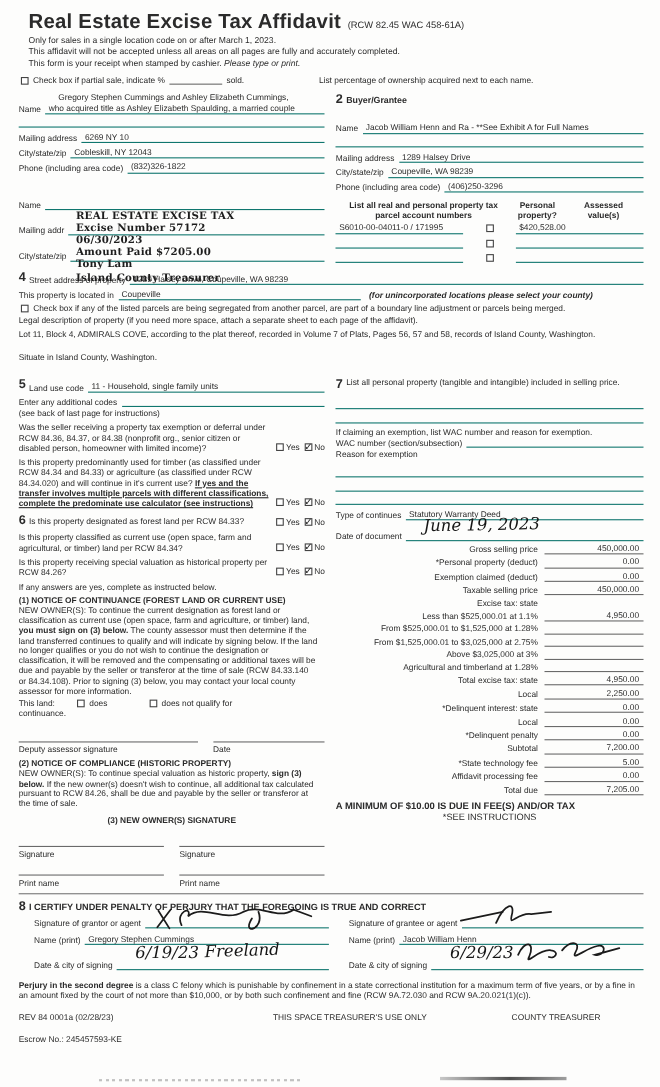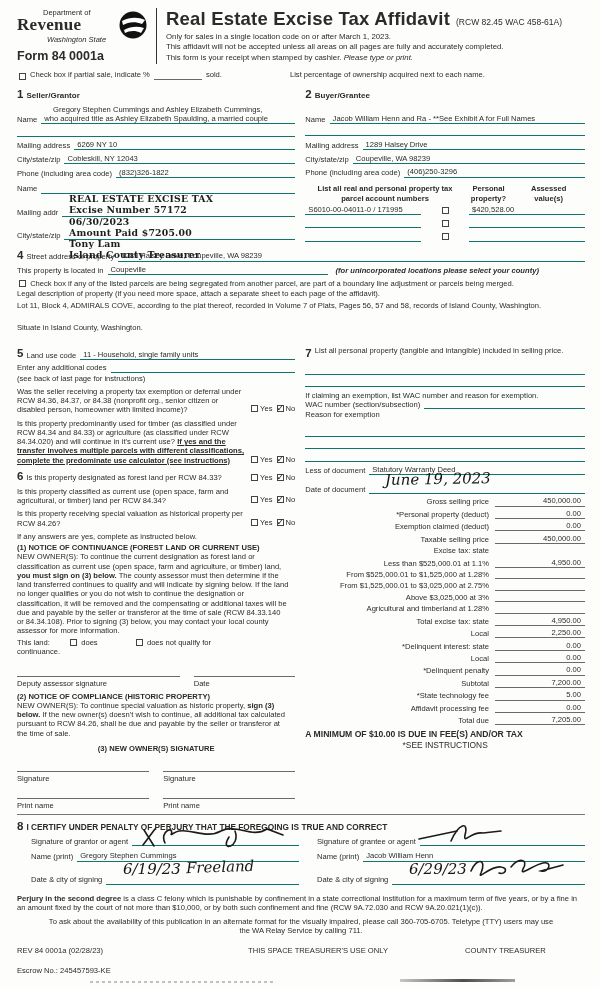--- a/index.html
+++ b/index.html
@@ -66,33 +66,20 @@
   .smudge1{position:absolute;bottom:5px;left:90px;width:185px;height:2px;background:repeating-linear-gradient(90deg,#999 0 3px,transparent 3px 6px);opacity:.6}
   .smudge2{position:absolute;bottom:6px;left:400px;width:115px;height:3.5px;background:linear-gradient(90deg,#bbb,#222 55%,#888);opacity:.8;filter:blur(.4px)}
   .center{text-align:center}
 </style>
 </head>
 <body>
 
 <div class="page">
 
   <div class="hdr">
-    <div class="logo-block">
-      <div class="dept">Department of</div>
-      <div class="rev">Revenue</div>
-      <span class="swirl">
-        <svg width="30" height="30" viewBox="0 0 30 30">
-          <circle cx="15" cy="15" r="13.5" fill="#111"></circle>
-          <path d="M4 11 C12 7 20 7 27 10 L24 14 C17 11 10 12 5 15 Z" fill="#fff"></path>
-          <path d="M6 20 C13 16 20 16 26 18 L23 23 C17 20 11 21 7 23 Z" fill="#fff"></path>
-        </svg>
-      </span>
-      <div class="wstate">Washington State</div>
-      <div class="formno">Form 84 0001a</div>
-    </div>
     <div class="title-block">
       <div class="title-line">
         <span class="title">Real Estate Excise Tax Affidavit</span>
         <span class="rcw">(RCW 82.45 WAC 458-61A)</span>
       </div>
       <div class="note">Only for sales in a single location code on or after March 1, 2023.</div>
       <div class="note">This affidavit will not be accepted unless all areas on all pages are fully and accurately completed.</div>
       <div class="note"><span>This form is your receipt when stamped by cashier. </span><span class="i">Please type or print.</span></div>
     </div>
   </div>
@@ -100,21 +87,20 @@
   <div style="display:flex;align-items:flex-end;margin-bottom:7px">
     <span class="cb"></span>
     <span style="margin-left:2px">Check box if partial sale, indicate %</span>
     <span class="ul" style="width:48px;margin:0 4px"></span>
     <span>sold.</span>
     <span style="margin-left:68px">List percentage of ownership acquired next to each name.</span>
   </div>
 
   <div class="cols">
     <div class="col-l">
-      <div style="margin-bottom:4px"><span class="secnum">1</span><span class="sechead">Seller/Grantor</span></div>
       <div style="padding-left:36px">Gregory Stephen Cummings and Ashley Elizabeth Cummings,</div>
       <div class="frow">
           <span class="lbl">Name</span>
           <span class="fl">who acquired title as Ashley Elizabeth Spaulding, a married couple</span>
         </div>
       <div class="frow">
           <span class="fl"></span>
         </div>
       <div class="frow">
           <span class="lbl">Mailing address</span>
@@ -313,21 +299,21 @@
       <div class="frow" style="margin-top:8px">
           <span class="fl"></span>
         </div>
       <div class="frow">
           <span class="fl"></span>
         </div>
       <div class="frow">
           <span class="fl"></span>
         </div>
       <div class="frow" style="margin-bottom:1px">
-          <span class="lbl">Less of document</span>
+          <span class="lbl">Type of continues</span>
           <span class="fl">Statutory Warranty Deed</span>
         </div>
       <div class="frow sigwrap" style="margin-bottom:2px;height:18px">
           <span class="lbl">Date of document</span>
           <span class="fl"></span>
         <span class="hand hand-big" style="position:absolute;left:80px;top:-4px;transform:rotate(-1deg)">June 19, 2023</span>
       </div>
 
       <div style="margin-top:2px">
         <div class="taxrow">
@@ -462,21 +448,20 @@
               <path d="M4 16 C10 2 20 4 14 18 C10 26 24 10 34 12 C42 13 38 20 32 18"></path>
               <path d="M44 12 C52 2 62 4 56 14 C52 22 66 10 76 8 C86 6 82 18 74 16 L96 10"></path>
             </g>
           </svg>
         </div>
       </div>
     </div>
   </div>
 
   <div style="margin-top:4px"><span class="b">Perjury in the second degree</span><span> is a class C felony which is punishable by confinement in a state correctional institution for a maximum term of five years, or by a fine in an amount fixed by the court of not more than $10,000, or by both such confinement and fine (RCW 9A.72.030 and RCW 9A.20.021(1)(c)).</span></div>
-  <div class="center" style="margin-top:5px;padding:0 30px">To ask about the availability of this publication in an alternate format for the visually impaired, please call 360-705-6705. Teletype (TTY) users may use the WA Relay Service by calling 711.</div>
 
   <div class="footer-row">
     <div style="width:34%">REV 84 0001a (02/28/23)</div>
     <div style="width:38%;text-align:center">THIS SPACE TREASURER'S USE ONLY</div>
     <div style="flex:1;text-align:center">COUNTY TREASURER</div>
   </div>
   <div style="margin-top:11px"><span>Escrow No.:</span> <span>245457593-KE</span></div>
 
   <div class="smudge1"></div>
   <div class="smudge2"></div>

